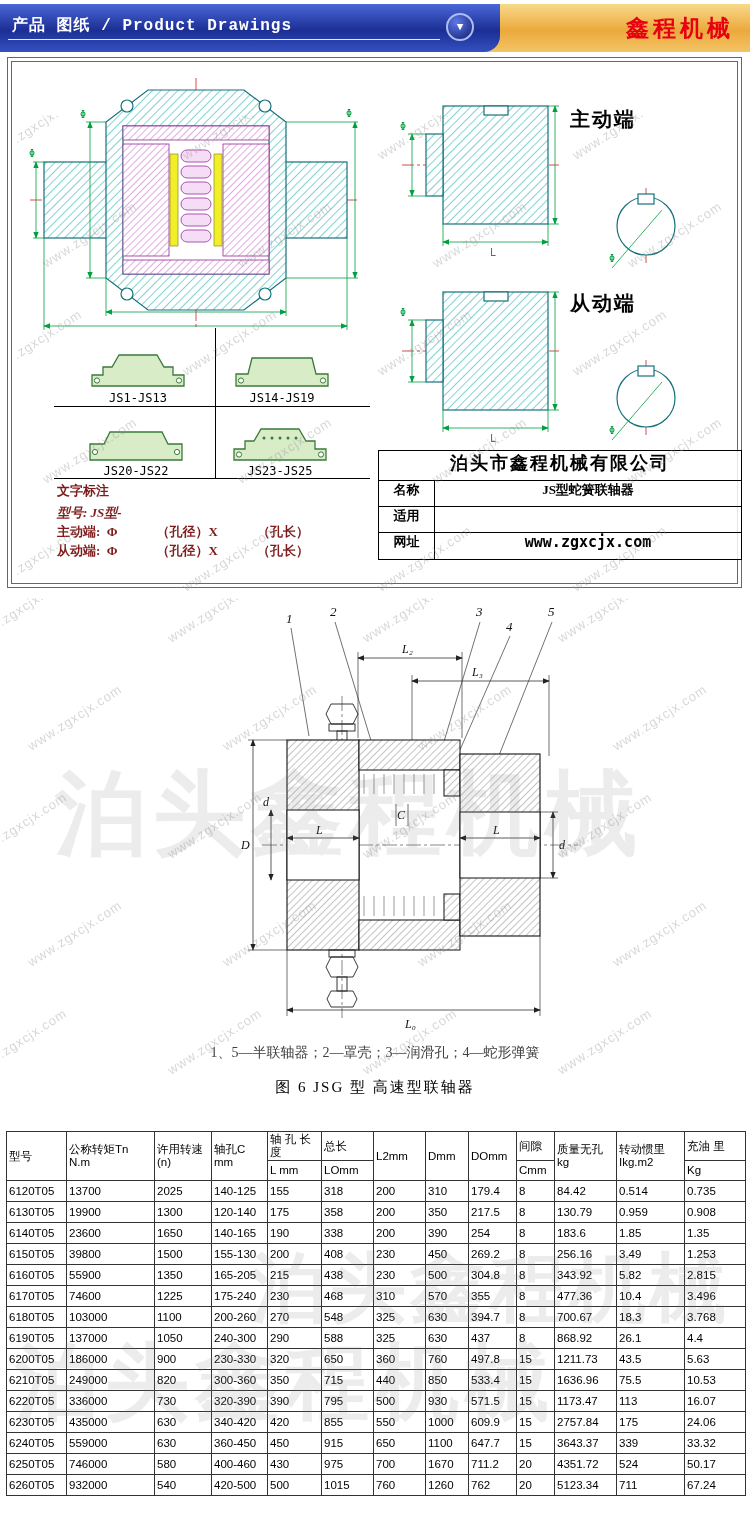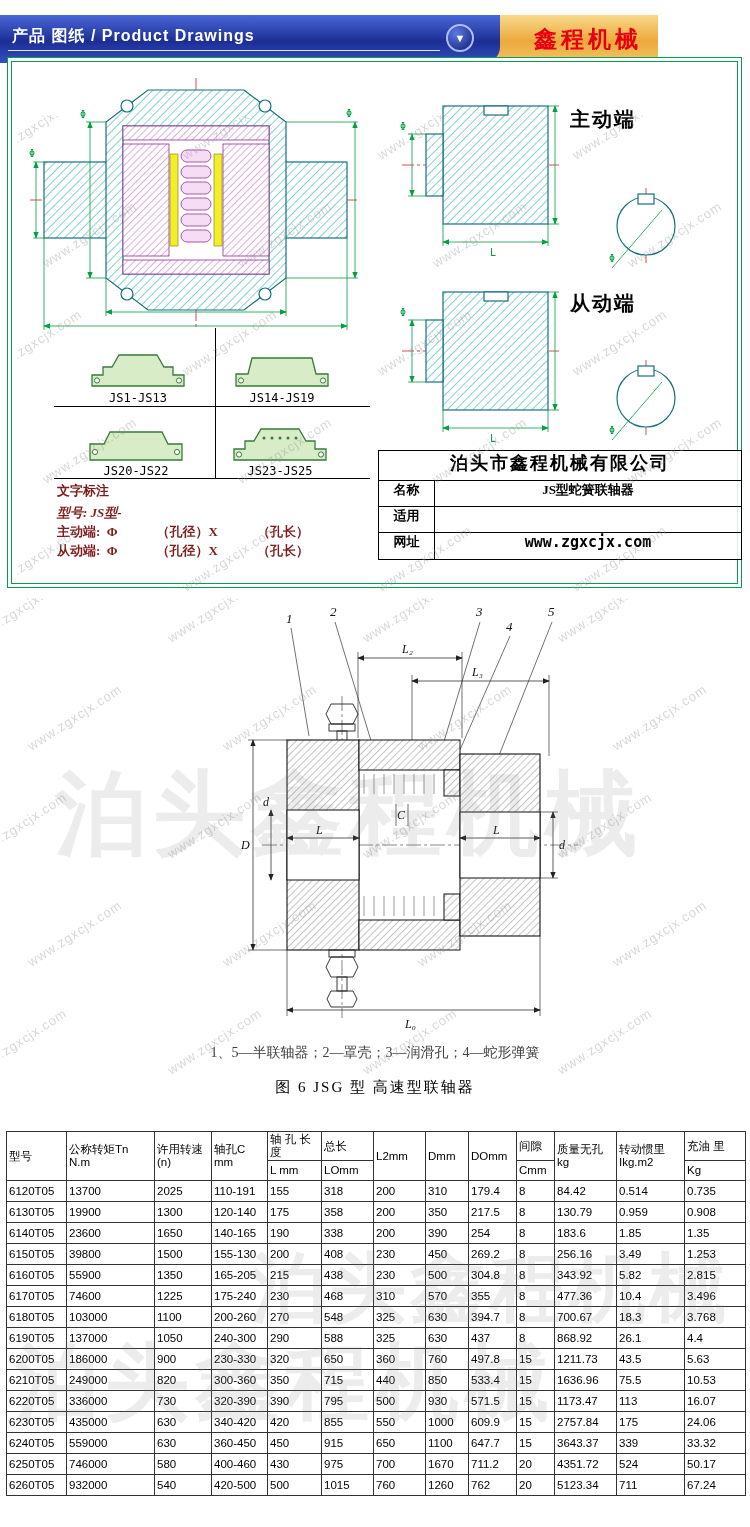--- a/index.html
+++ b/index.html
@@ -1,20 +1,20 @@
 <!DOCTYPE html>
 <html><head>
 <meta charset="utf-8">
 <style>
 *{box-sizing:border-box;}
 html,body{margin:0;padding:0;background:#ffffff;}
 .page{position:relative;width:750px;height:1527px;margin:0 auto;background:#fff;overflow:hidden;font-family:"Liberation Sans",sans-serif;}
 
 
-.header{position:absolute;left:0;top:15px;width:658px;height:48px;background:linear-gradient(180deg,#f8d98a 0%,#eca93c 55%,#f3c465 100%);}
+.header{position:absolute;left:0;top:4px;width:750px;height:48px;background:linear-gradient(180deg,#f8d98a 0%,#eca93c 55%,#f3c465 100%);font-family:Liberation Mono, monospace;}
 .header-blue{position:absolute;left:0;top:0;height:48px;width:500px;background:linear-gradient(180deg,#4a67d8 0%,#1b2e94 55%,#3450c0 100%);border-radius:0 0 16px 0;}
 .header-title{position:absolute;left:12px;top:11px;color:#fff;font-size:16px;font-weight:bold;letter-spacing:1px;white-space:nowrap;}
 .header-rule{position:absolute;left:8px;top:35px;width:432px;border-top:1px solid #dfe6ff;}
 .header-circle{position:absolute;left:446px;top:9px;width:28px;height:28px;border-radius:50%;background:radial-gradient(circle at 35% 30%,#5d79e8,#101d6e);border:2px solid #aebcf5;color:#fff;text-align:center;line-height:24px;font-size:11px;}
 .header-brand{position:absolute;right:16px;top:9px;font-size:23px;font-weight:bold;color:#e60012;letter-spacing:4px;white-space:nowrap;}
 
 
 .frame{position:absolute;left:7px;top:57px;width:735px;height:531px;border:1px solid #00a050;background:#fff;}
 .frame-inner{position:absolute;inset:3px;border:1px solid #00a050;pointer-events:none;}
 .coupling-svg{position:absolute;left:20px;top:12px;width:335px;height:265px;}
@@ -457,21 +457,21 @@
         <th>LOmm</th>
         <th>Cmm</th>
         <th>Kg</th>
       </tr>
     </thead>
     <tbody>
         <tr>
           <td>6120T05</td>
           <td>13700</td>
           <td>2025</td>
-          <td>110-191</td>
+          <td>140-125</td>
           <td>155</td>
           <td>318</td>
           <td>200</td>
           <td>310</td>
           <td>179.4</td>
           <td>8</td>
           <td>84.42</td>
           <td>0.514</td>
           <td>0.735</td>
         </tr>

